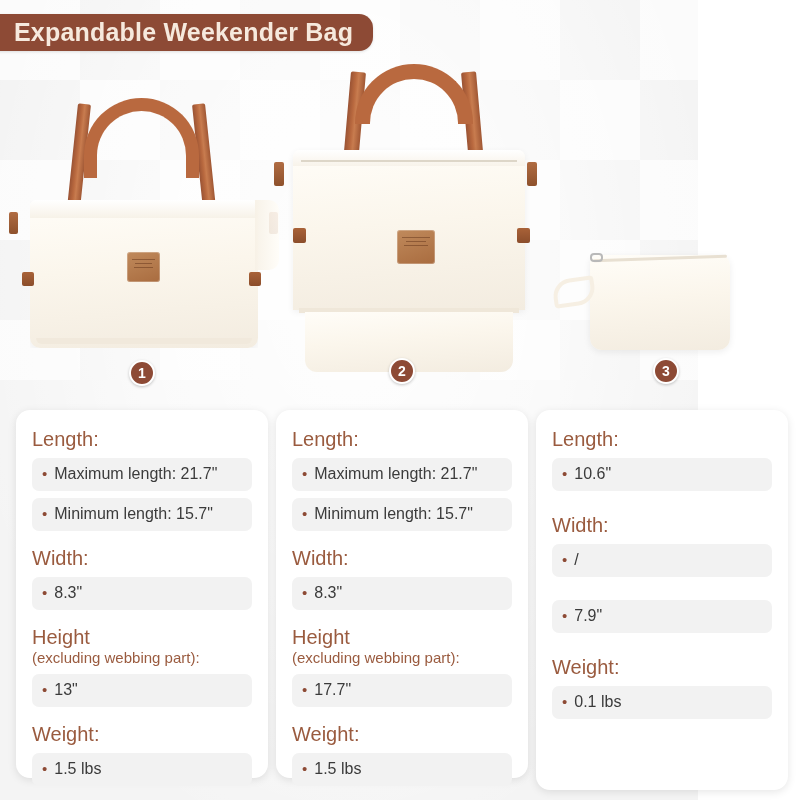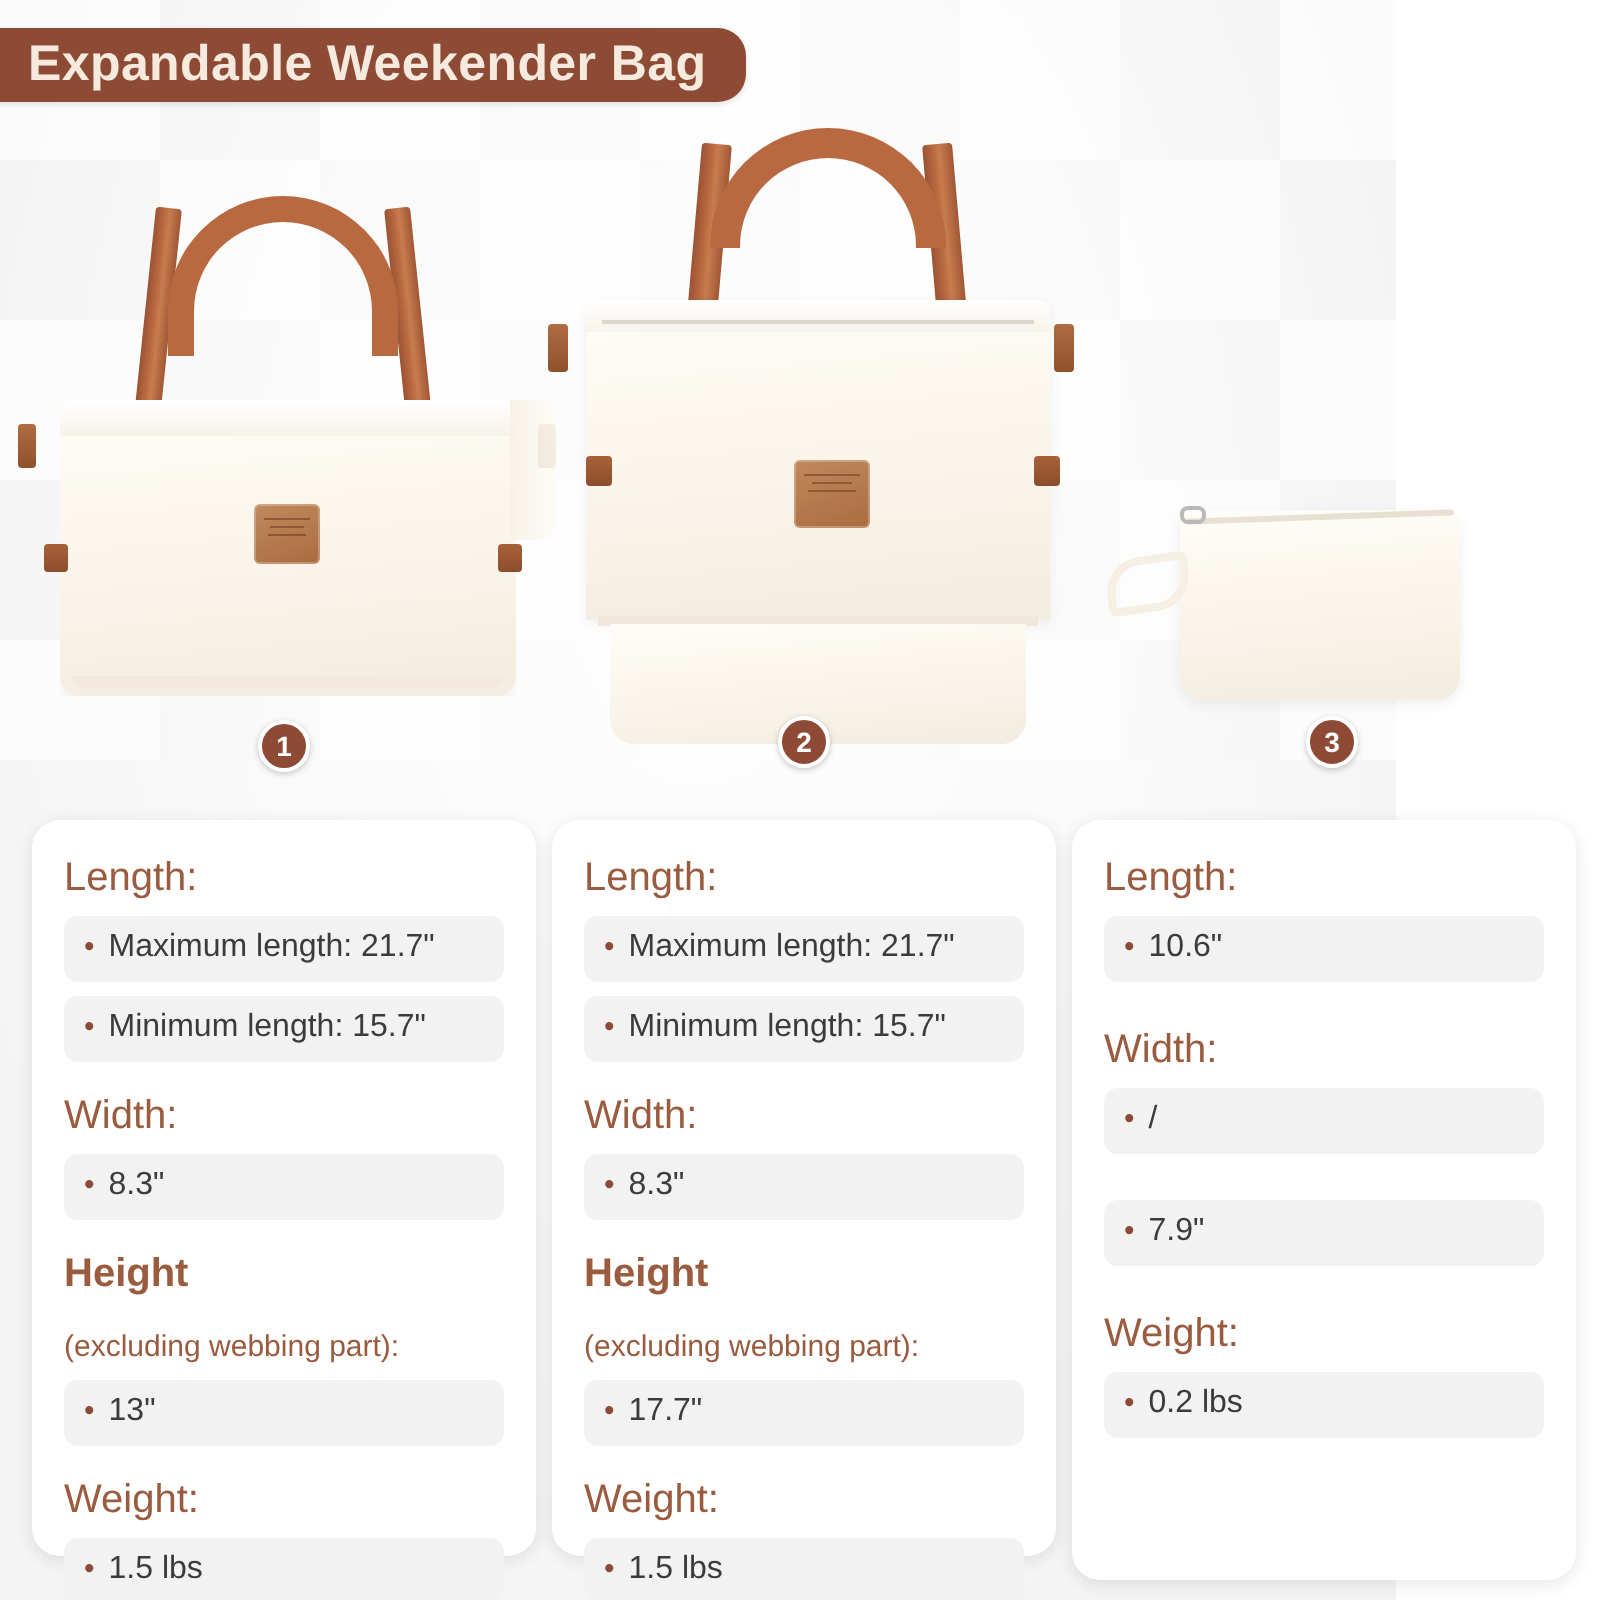--- a/index.html
+++ b/index.html
@@ -118,21 +118,21 @@
   .card.c2 { left: 276px; height: 368px; }
   .card.c3 { left: 536px; height: 380px; }
 
   .field-label {
     color: #9a5b3f;
     font-size: 20px;
     font-weight: normal;
     line-height: 1.15;
     margin-bottom: 7px;
   }
-  .field-label.tight { margin-bottom: 16px; font-weight: bold; }
+  .field-label.tight { margin-bottom: 0; }
   .field-sub {
     color: #9a5b3f;
     font-size: 15px;
     line-height: 1.2;
     margin-bottom: 7px;
   }
   .value-pill {
     background: #f2f2f2;
     border-radius: 7px;
     padding: 6px 10px 7px 10px;
@@ -330,18 +330,18 @@
       </div>
       <div class="gap-md"></div>
       <div class="value-pill">
         <span class="dot">•</span>
         <span class="val">7.9"</span>
       </div>
       <div class="gap-md"></div>
       <div class="field-label">Weight:</div>
       <div class="value-pill">
         <span class="dot">•</span>
-        <span class="val">0.2 lbs</span>
+        <span class="val">0.1 lbs</span>
       </div>
     </div>
 
   </div>
 </div>
 
 </body></html>

